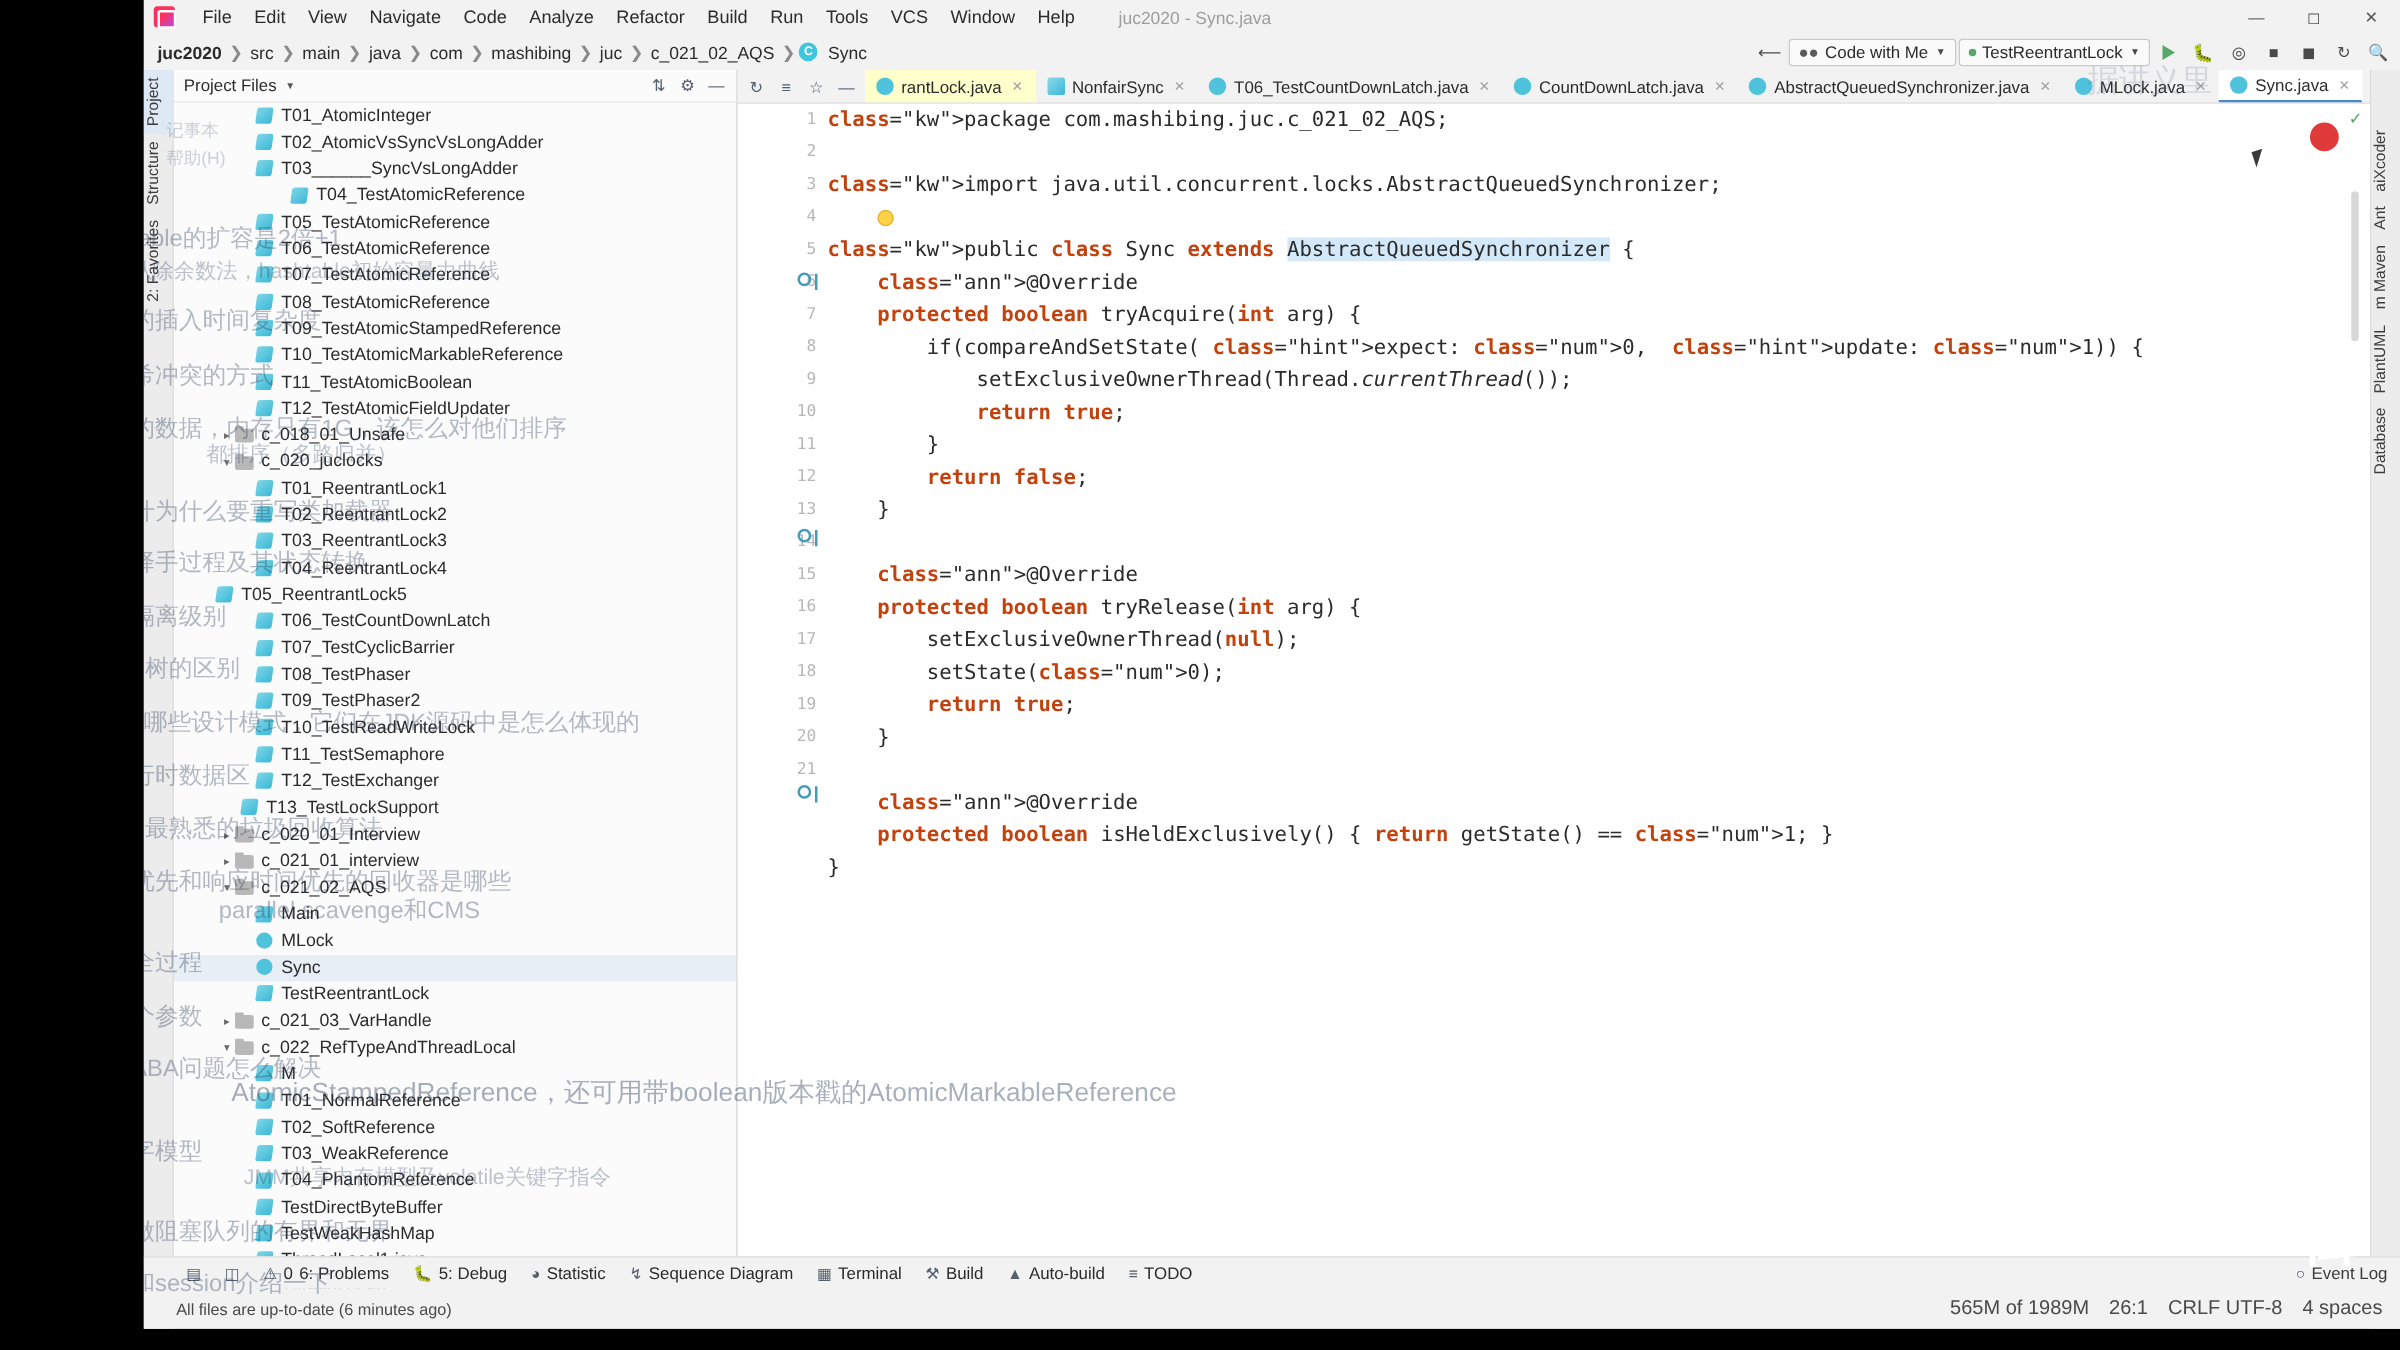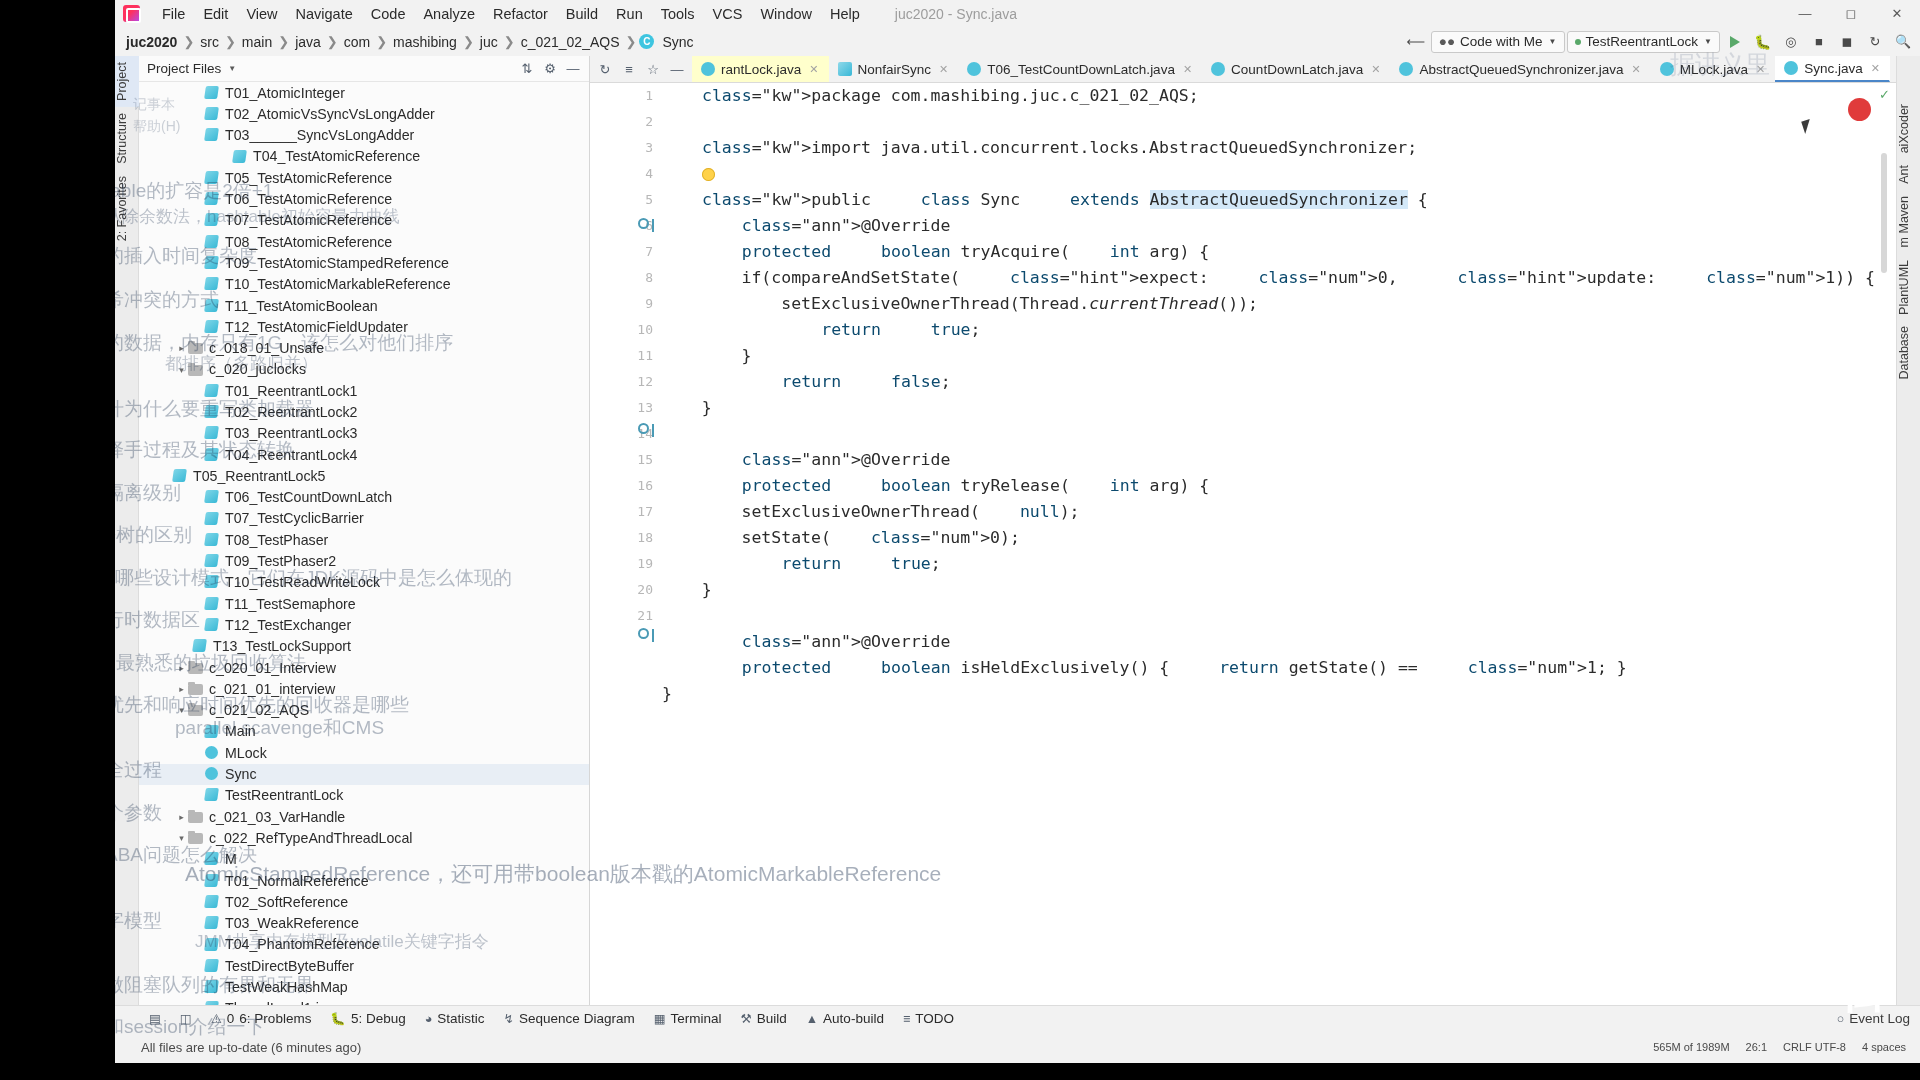--- a/index.html
+++ b/index.html
@@ -273,21 +273,21 @@
     width:2px; height:13px; background:#4a9ab5;
   }
   .code {
     position: absolute; left: 72px; top: 0; right: 0; bottom: 0;
     font-family: "DejaVu Sans Mono", monospace;
     font-size: 16.5px; line-height: 26px;
     color: #2b2b2b;
     white-space: pre;
   }
   .cl { height: 26px; }
-  .kw { color: #0c4a6e; font-weight: normal; margin-left: 40px; }
+  .kw { color: #c2410c; font-weight: bold; }
   .ital { font-style: italic; }
   .hl { background: #d3e8f8; }
   .bulb {
     display:inline-block; width:13px; height:13px; border-radius:50%;
     background:#ffd24a; box-shadow: 0 0 0 1px #e0b02a inset;
     vertical-align: middle;
   }
   .scrollhint {
     position: absolute; right: 9px; top: 70px;
     width: 6px; height: 120px; background: #d7d7d7; border-radius: 3px;
@@ -330,21 +330,21 @@
     position: absolute; left: 0; bottom: 0;
     width: 1805px; height: 32px;
     background: #f2f2f2;
     display: flex; align-items: center;
     padding-left: 26px;
     font-size: 13px; color: #4a4a4a;
     z-index: 11;
   }
   .statusright {
     margin-left: auto; display: flex; align-items: center;
-    gap: 16px; padding-right: 14px; font-size: 11px; color:#4a4a4a;
+    gap: 16px; padding-right: 14px; font-size: 16px; color:#4a4a4a;
   }
 
   .big-right-char {
     position: absolute; right: 34px; bottom: 58px;
     font-size: 47px; color: #ffffff; font-weight: bold;
     z-index: 60;
   }
   .rec-dot {
     position: absolute; left: 1733px; top: 98px;
     width: 23px; height: 23px; border-radius: 50%;

